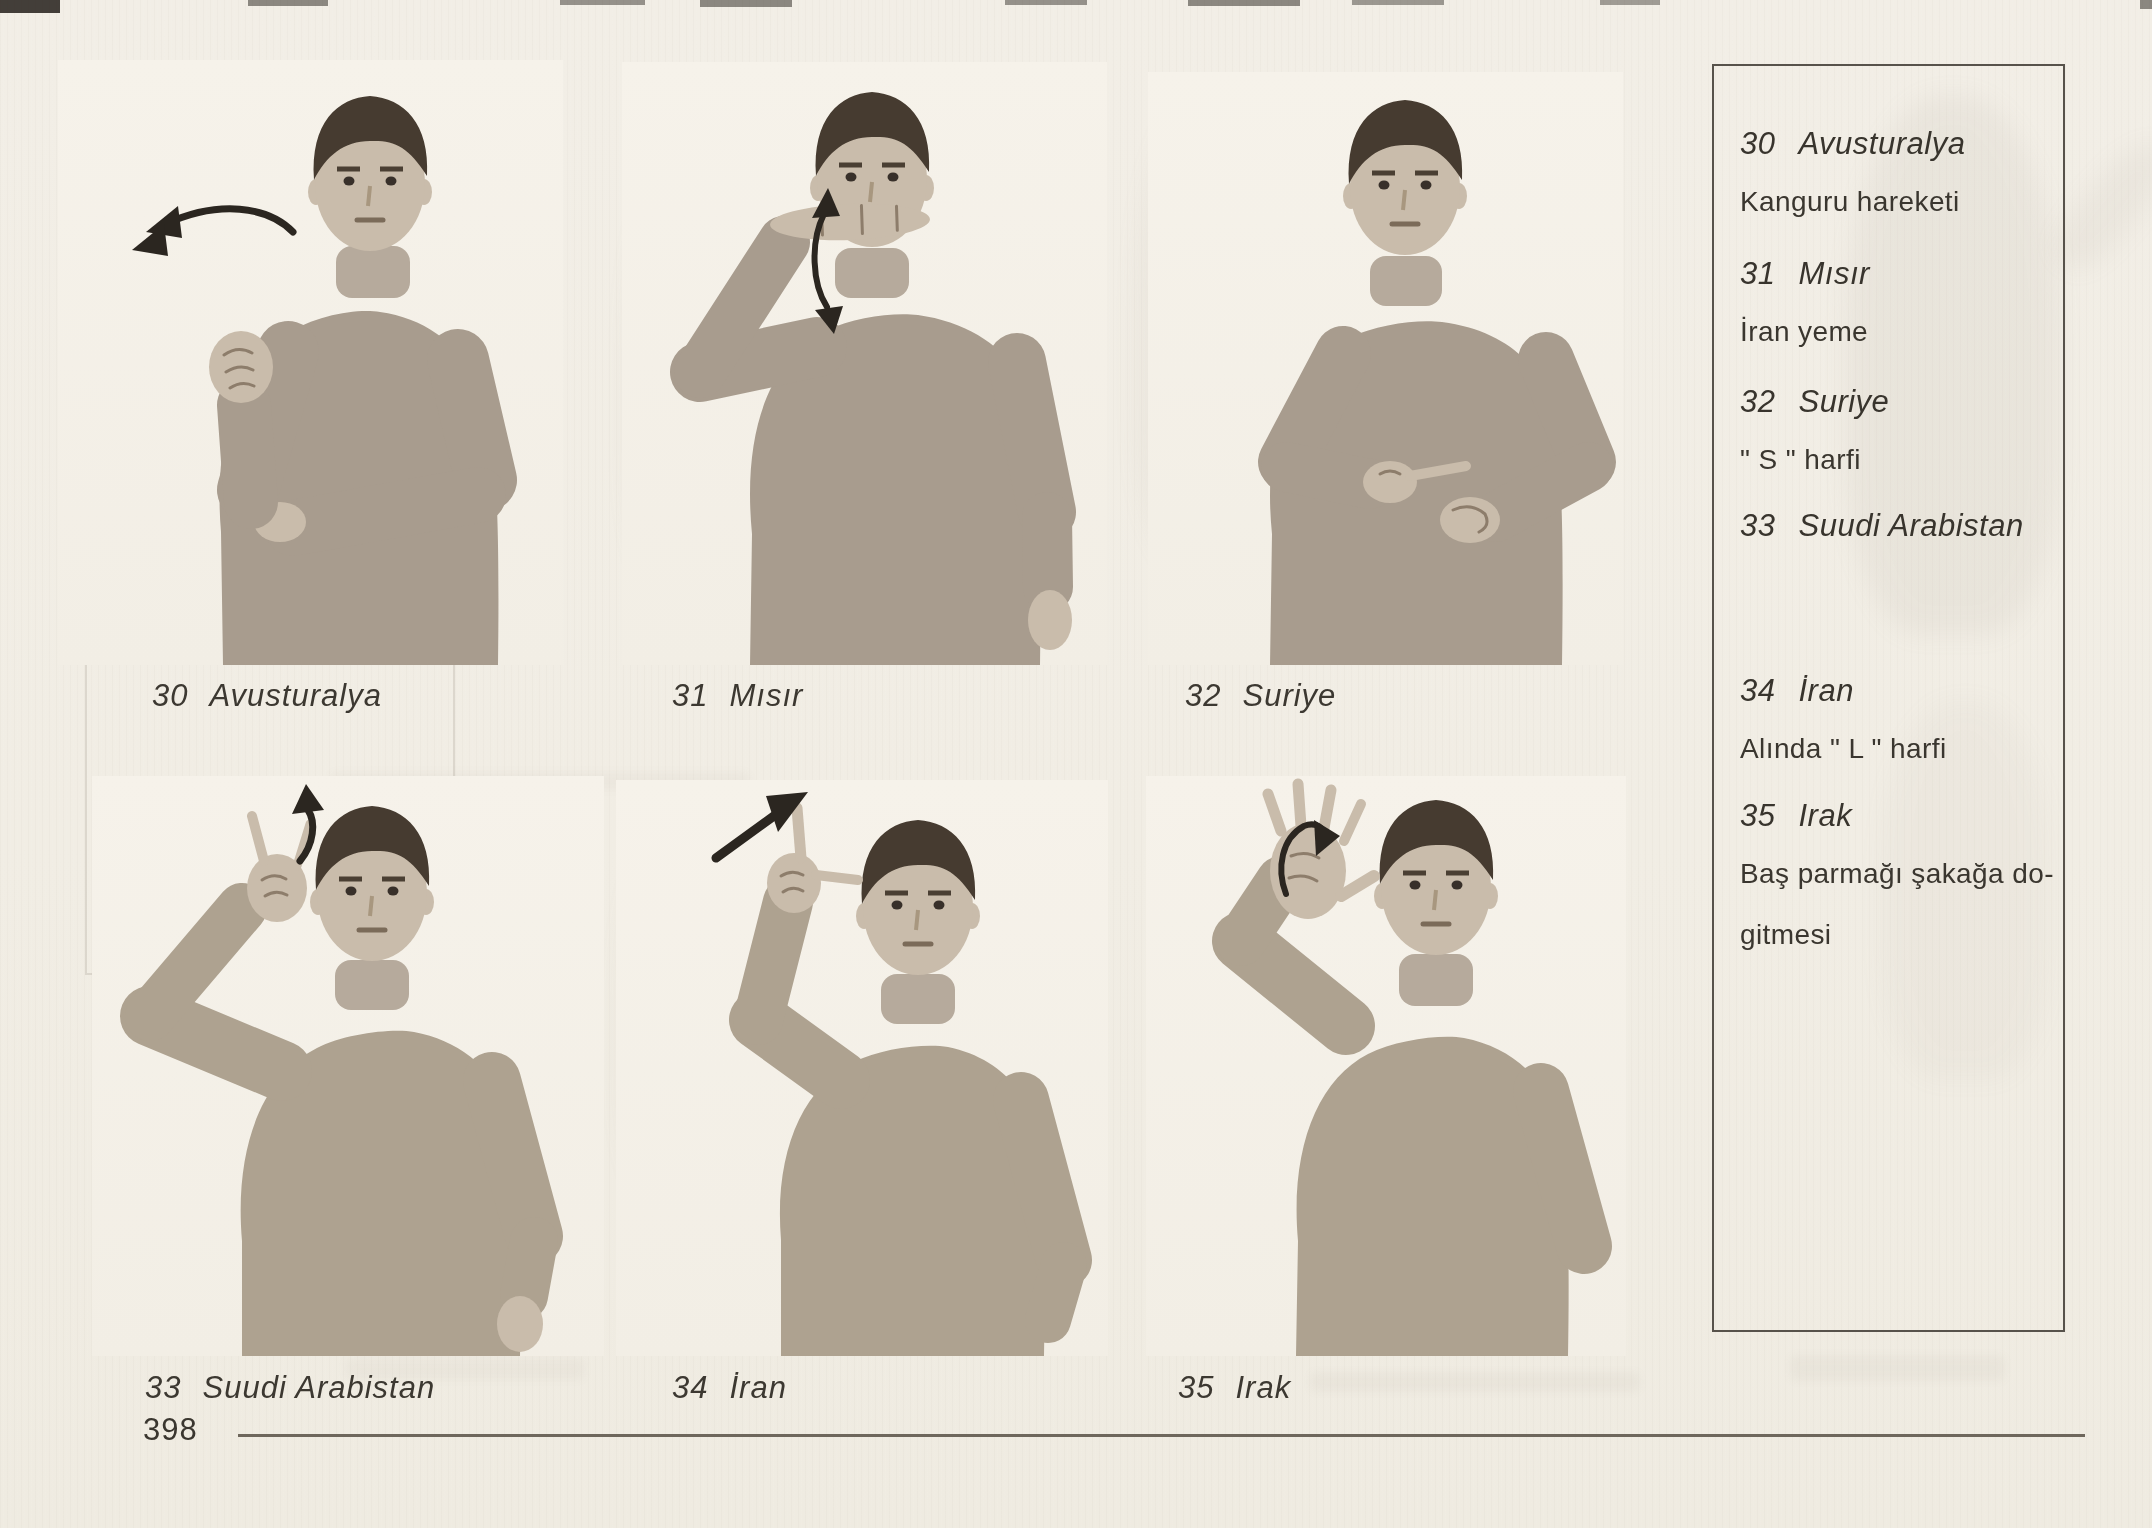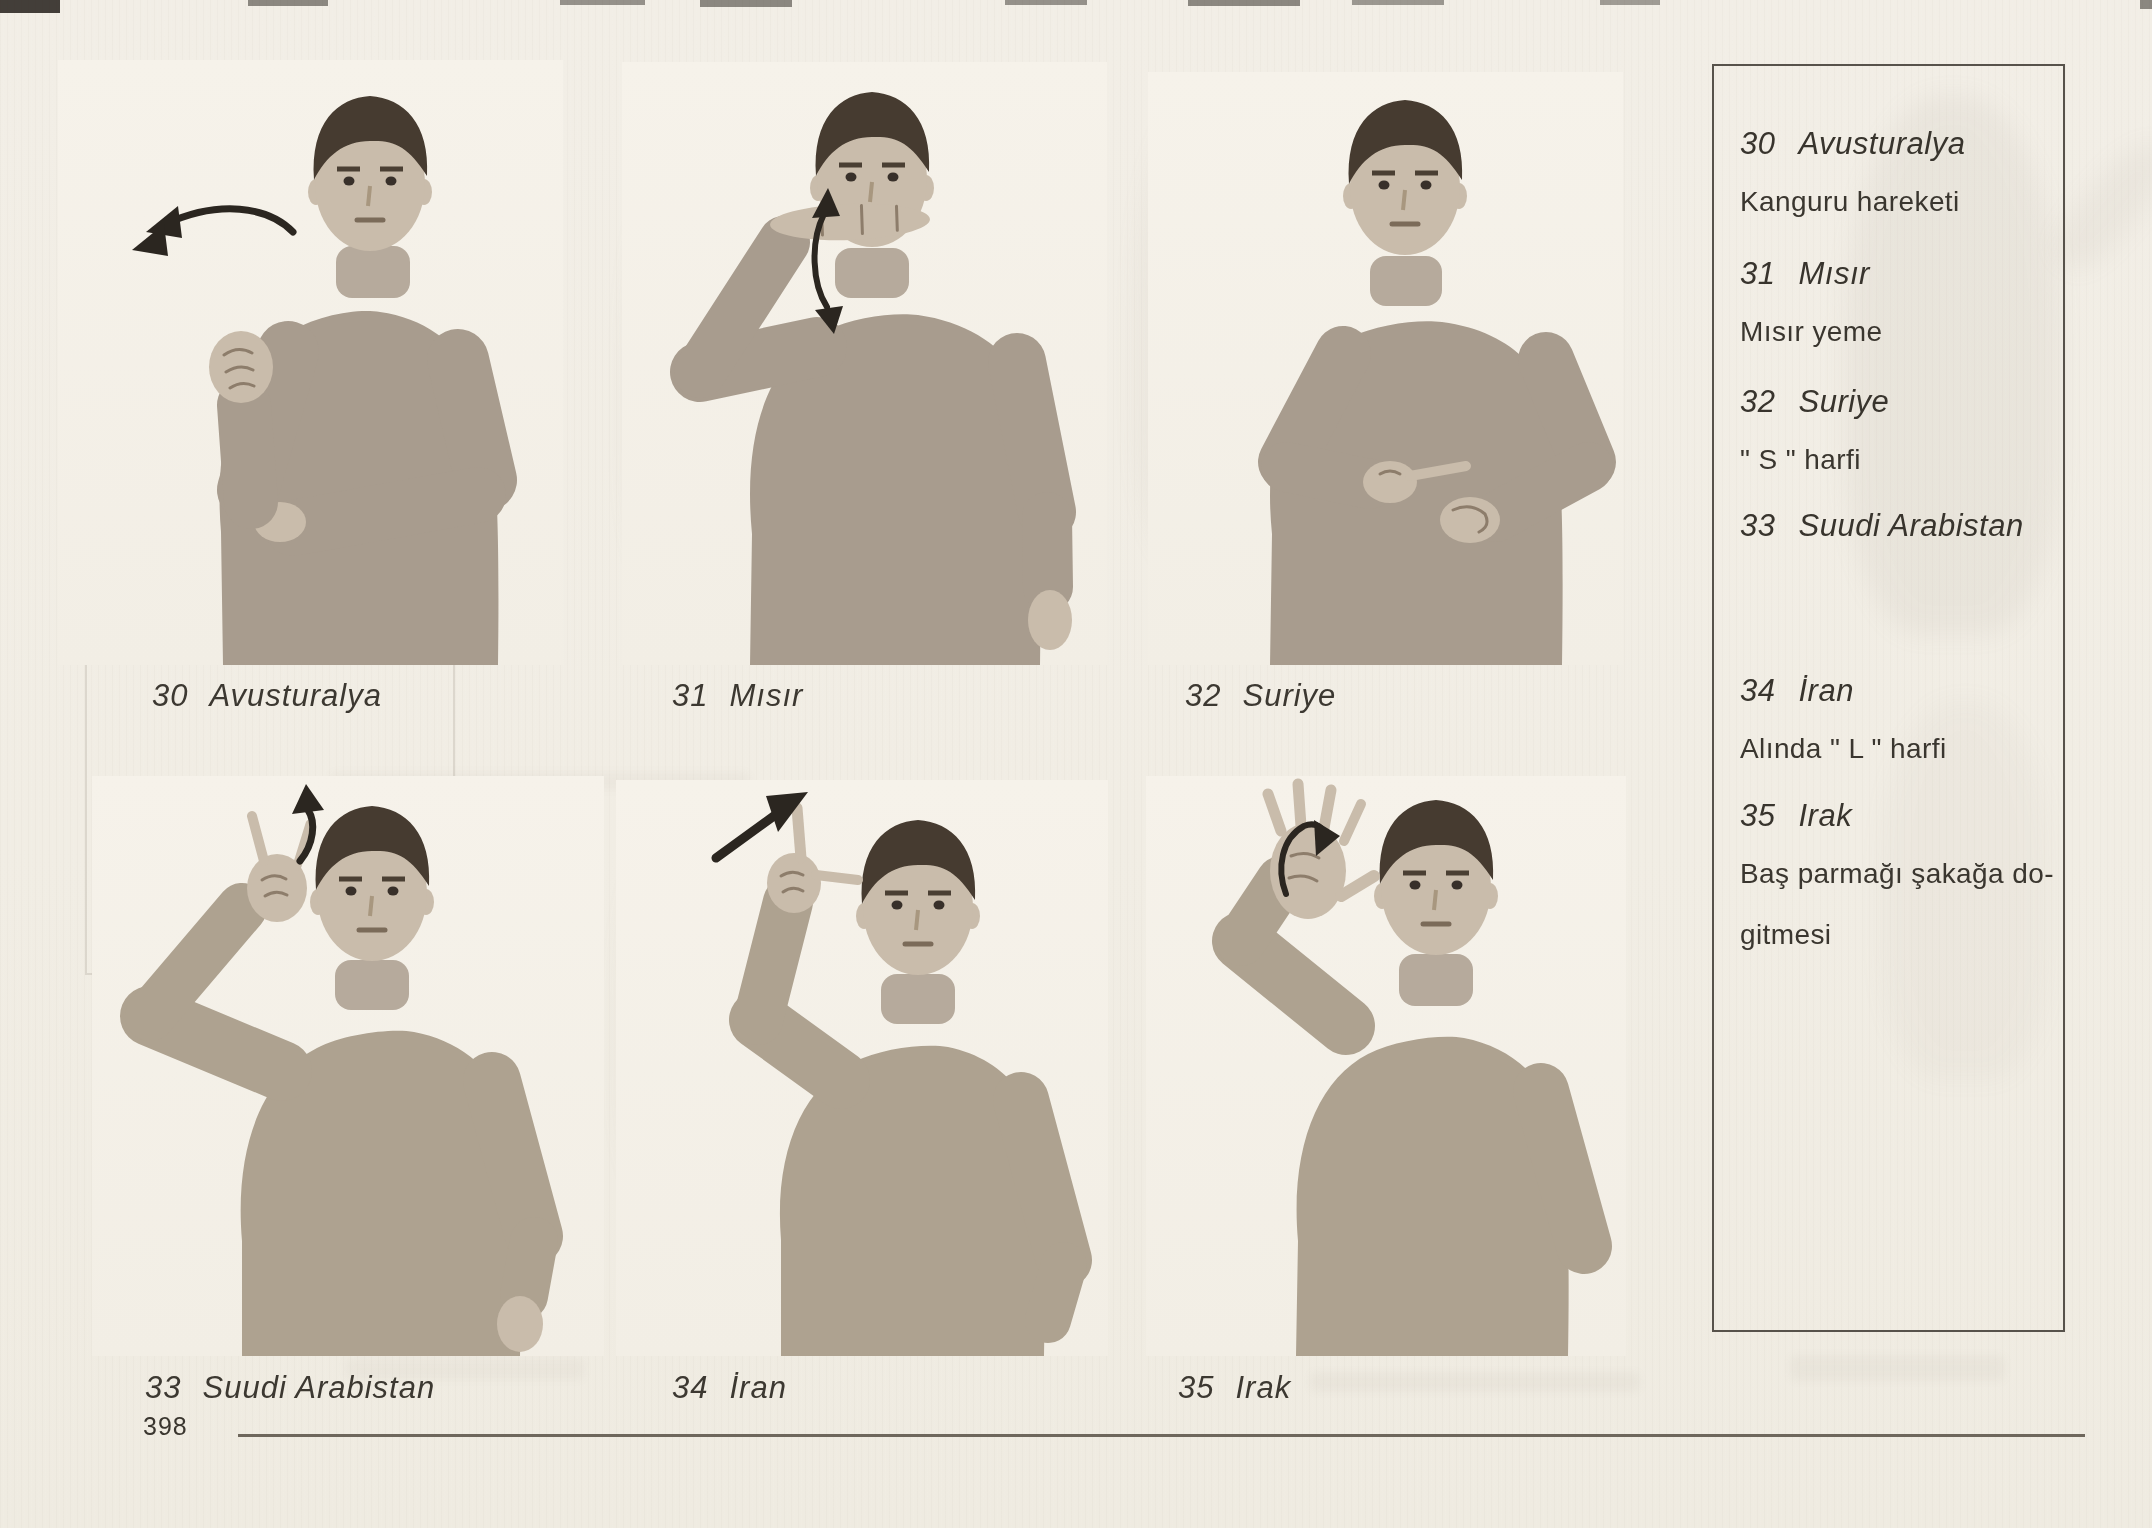--- a/index.html
+++ b/index.html
@@ -29,21 +29,21 @@
   .caption .cnum{margin-right:21px;}
   .sidebar{
     position:absolute;left:1712px;top:64px;width:353px;height:1268px;
     border:2px solid #57524b;box-sizing:border-box;
   }
   .entry{position:absolute;left:26px;width:310px;}
   .ehead{font-style:italic;font-size:31px;color:#38342d;letter-spacing:0.5px;white-space:nowrap;}
   .ehead .enum{margin-right:23px;}
   .edesc{margin-top:11px;font-size:28px;color:#3a362f;line-height:42px;letter-spacing:0.4px;white-space:nowrap;}
   .dline{display:block;margin-top:19px;}
-  .footer-num{position:absolute;left:143px;top:1412px;font-size:25px;color:#3a362f;letter-spacing:1px;}
+  .footer-num{position:absolute;left:143px;top:1412px;font-size:31px;color:#3a362f;letter-spacing:1px;}
   .footer-rule{position:absolute;left:238px;top:1434px;width:1847px;height:3px;background:#6e675c;}
   
   .ghost{position:absolute;background:#8a7f72;opacity:0.06;filter:blur(4px);border-radius:6px;}
   .ghost-fig{position:absolute;background:#9a9083;opacity:0.09;filter:blur(12px);border-radius:45% 45% 35% 35%;}
   .ghost-box{
     position:absolute;left:85px;top:80px;width:370px;height:895px;
     border:2px solid rgba(110,100,88,0.16);box-sizing:border-box;
   }
   
   svg .skin{fill:#c9bcab;}
@@ -274,21 +274,21 @@
     <div class="entry" style="top:60px;">
       <div class="ehead"><span class="enum">30</span><span>Avusturalya</span></div>
       <div class="edesc">
           <span class="dline">Kanguru hareketi</span>
           <span class="dline"></span>
         </div>
     </div>
     <div class="entry" style="top:190px;">
       <div class="ehead"><span class="enum">31</span><span>Mısır</span></div>
       <div class="edesc">
-          <span class="dline">Mısır yeme</span>
+          <span class="dline">İran yeme</span>
           <span class="dline"></span>
         </div>
     </div>
     <div class="entry" style="top:318px;">
       <div class="ehead"><span class="enum">32</span><span>Suriye</span></div>
       <div class="edesc">
           <span class="dline">" S " harfi</span>
           <span class="dline"></span>
         </div>
     </div>

